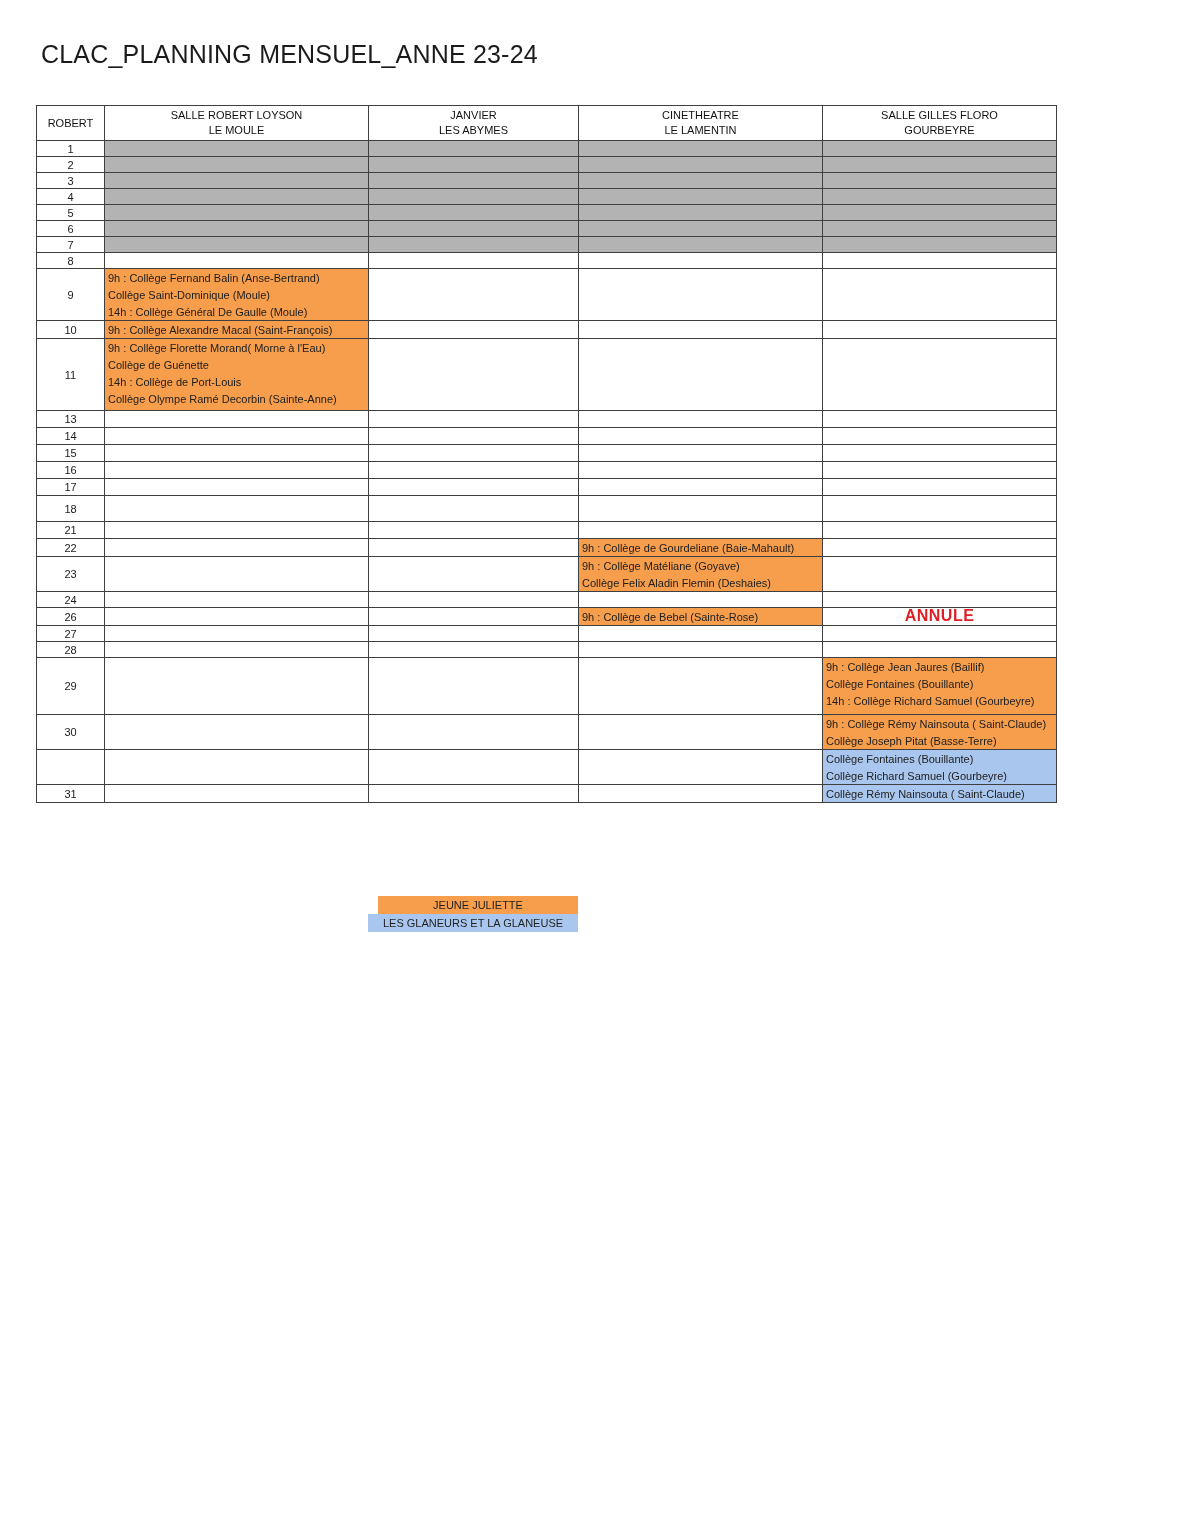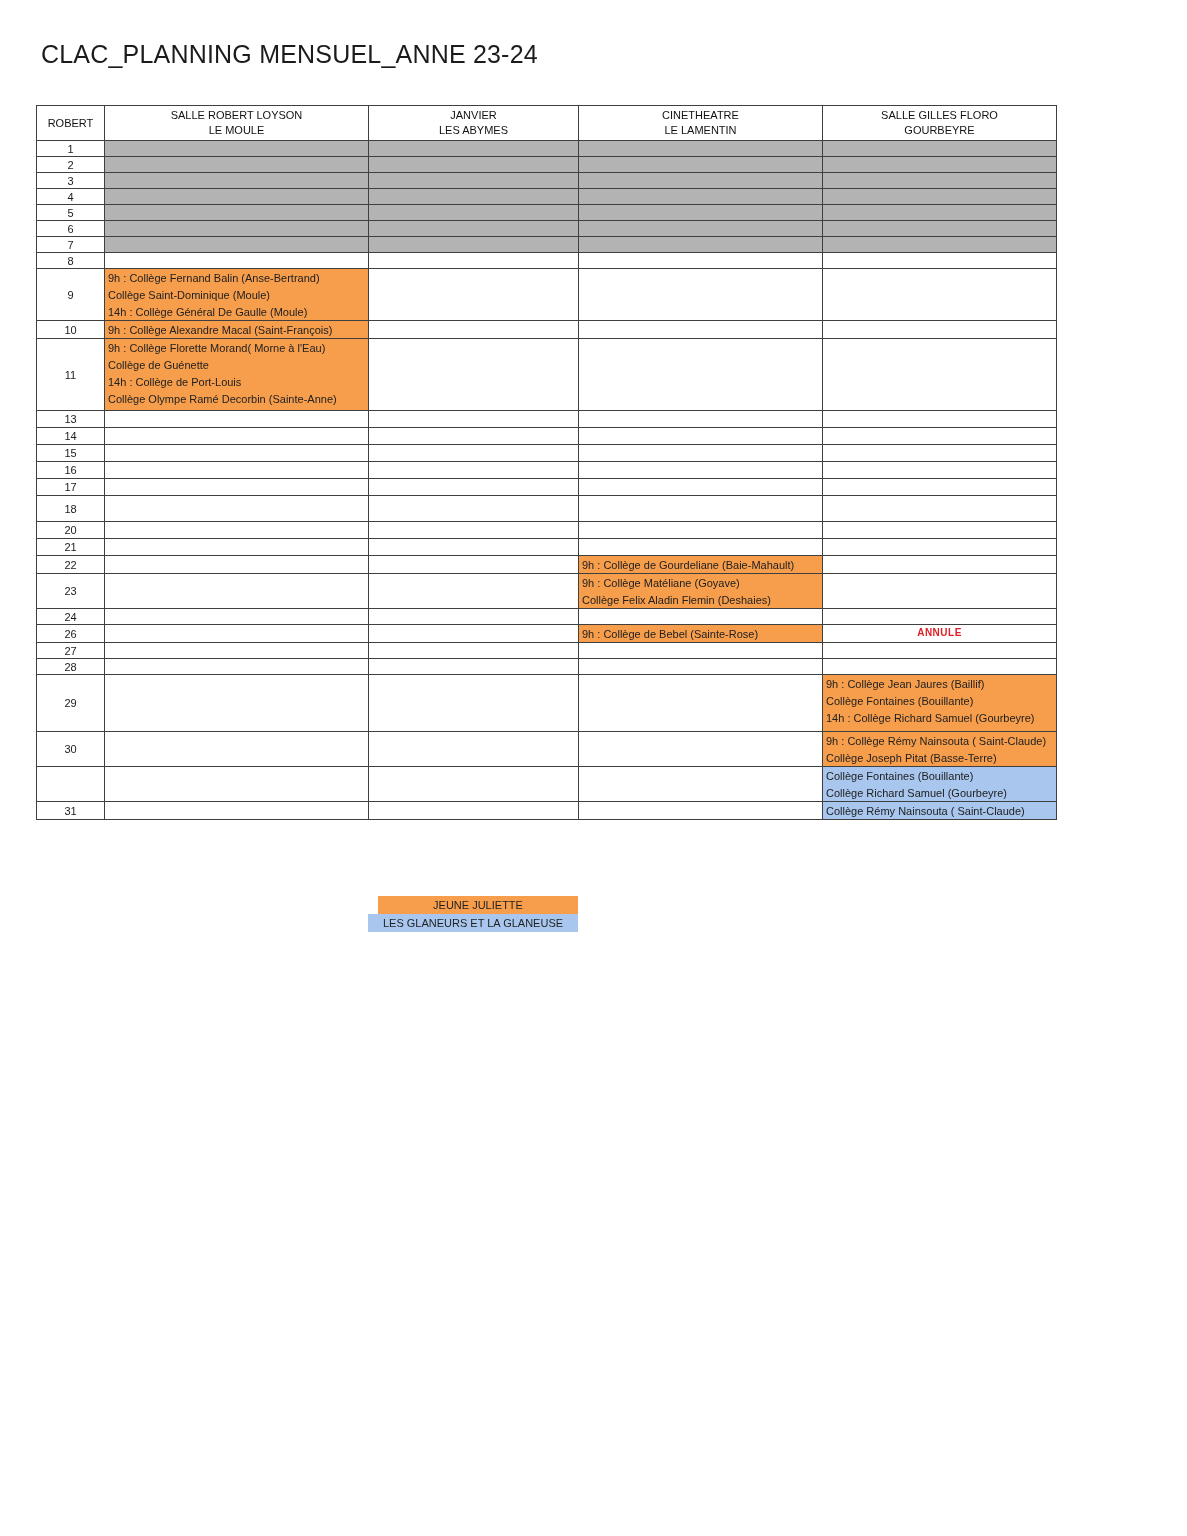--- a/index.html
+++ b/index.html
@@ -27,21 +27,21 @@
     text-align:center;vertical-align:middle !important;
     font-size:11px;color:#1a1a1a;
   }
   .venue-cell{font-size:11px;line-height:16px;color:#212121;}
   .fill-orange{background:var(--orange,#F79E4C);margin-left:10px;}
   .fill-blue{background:var(--blue,#A9C7EE);}
   .fill-gray{background:var(--gray,#B3B3B3);}
   .cell-line{padding:1px 3px 0 3px;white-space:nowrap;}
   .annule-label{
     height:100%;display:flex;align-items:center;justify-content:center;
-    font-weight:700;font-size:10px;color:var(--red,#E01E25);letter-spacing:0.5px;
+    font-weight:700;font-size:16px;color:var(--red,#E01E25);letter-spacing:0.5px;
   }
   #legend{position:absolute;left:368px;top:896px;width:210px;}
   .legend-row{
     height:18px;display:flex;align-items:center;justify-content:center;
     font-size:11px;color:#1f1f1f;
   }
 </style>
 </head>
 <body>
 
@@ -201,27 +201,20 @@
         <td class="venue-cell"></td>
       </tr>
       <tr style="height: 26px;">
         <td class="day-cell">18</td>
         <td class="venue-cell"></td>
         <td class="venue-cell"></td>
         <td class="venue-cell"></td>
         <td class="venue-cell"></td>
       </tr>
       <tr style="height: 17px;">
-        <td class="day-cell">20</td>
-        <td class="venue-cell"></td>
-        <td class="venue-cell"></td>
-        <td class="venue-cell"></td>
-        <td class="venue-cell"></td>
-      </tr>
-      <tr style="height: 17px;">
         <td class="day-cell">21</td>
         <td class="venue-cell"></td>
         <td class="venue-cell"></td>
         <td class="venue-cell"></td>
         <td class="venue-cell"></td>
       </tr>
       <tr style="height: 17px;">
         <td class="day-cell">22</td>
         <td class="venue-cell"></td>
         <td class="venue-cell"></td>

